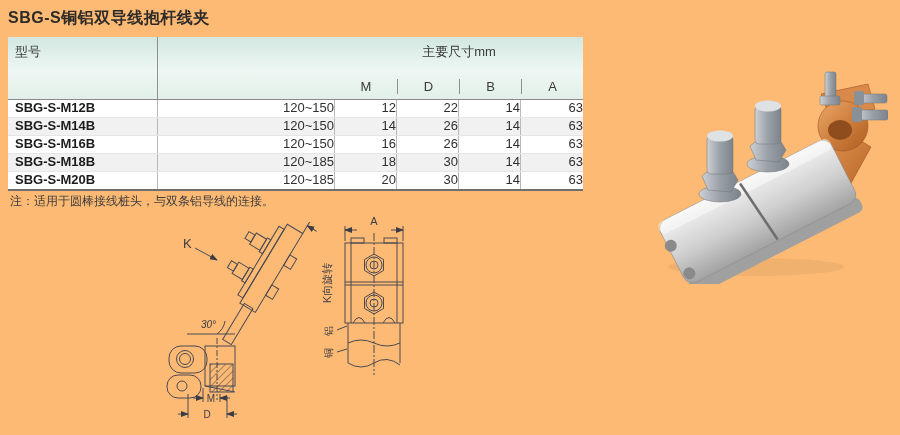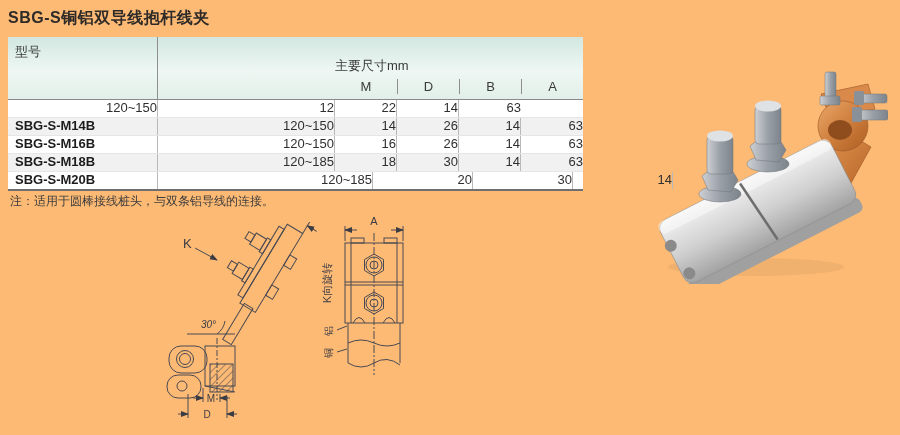--- a/index.html
+++ b/index.html
@@ -14,31 +14,31 @@
   }
   
   .tbl{position:absolute;left:8px;top:37px;width:575px;}
   .thead{
     display:grid;grid-template-columns:150px 177px 62px 62px 62px 62px;grid-template-rows:37px 25px;
     background:linear-gradient(180deg,#d2e7e0 0%,#eef7f3 55%,#e2efe9 100%);
     border-bottom:1px solid #8a8a8a;font-size:13px;color:#3a3a3a;
   }
   .h-model{grid-row:1/3;grid-column:1;padding:6px 0 8px 7px;border-right:1px solid #8f8f8f;}
   .h-section{grid-row:1;grid-column:2;text-align:center;padding-top:6px;border-right:1px solid #8f8f8f;}
-  .h-dims-group{grid-row:1;grid-column:3/7;padding-top:20px;}
+  .h-dims-group{grid-row:1;grid-column:3/7;text-align:center;padding-top:6px;}
   .h-unit{grid-row:2;grid-column:2;text-align:center;align-self:end;padding-bottom:3px;border-right:1px solid #8f8f8f;}
   .h-dim{grid-row:2;text-align:center;align-self:center;}
   .h-dim.b2,.h-dim.b3,.h-dim.b4{border-left:1px solid #8f8f8f;}
   .tbody{border-bottom:2px solid #6f6f6f;}
   .row{
     display:grid;grid-template-columns:150px 177px 62px 62px 62px 62px;height:17px;line-height:16px;
     font-size:13px;border-bottom:1px solid #e6e6e6;background:#fff;
   }
   .row:nth-child(even){background:#f1f1f1;}
-  .row:last-child{border-bottom:none;gap:38px;}
+  .row:last-child{border-bottom:none;}
   .c{text-align:right;border-right:1px solid #b9b9b9;color:#2f2f2f;}
   .c-model{font-weight:bold;text-align:left;padding-left:7px;color:#1c1c1c;}
   .c-last{border-right:none;}
   
   .note{position:absolute;left:10px;top:193px;font-size:12px;color:#3c3c3c;}
   
   .drw{position:absolute;}
   .drw svg text{font-family:"Liberation Sans","DejaVu Sans",sans-serif;fill:#3c3c44;}
   
   .photo{position:absolute;left:656px;top:64px;}
@@ -54,20 +54,21 @@
     <div class="thead">
       <div class="h-model">型号</div>
       <div class="h-dims-group">主要尺寸mm</div>
       <div class="h-dim b1" style="grid-column:3">M</div>
       <div class="h-dim b2" style="grid-column:4">D</div>
       <div class="h-dim b3" style="grid-column:5">B</div>
       <div class="h-dim b4" style="grid-column:6">A</div>
     </div>
     <div class="tbody">
       <div class="row">
+        <div class="c c-model">SBG-S-M12B</div>
         <div class="c">120~150</div>
         <div class="c">12</div>
         <div class="c">22</div>
         <div class="c">14</div>
         <div class="c c-last">63</div>
       </div>
       <div class="row">
         <div class="c c-model">SBG-S-M14B</div>
         <div class="c">120~150</div>
         <div class="c">14</div>

